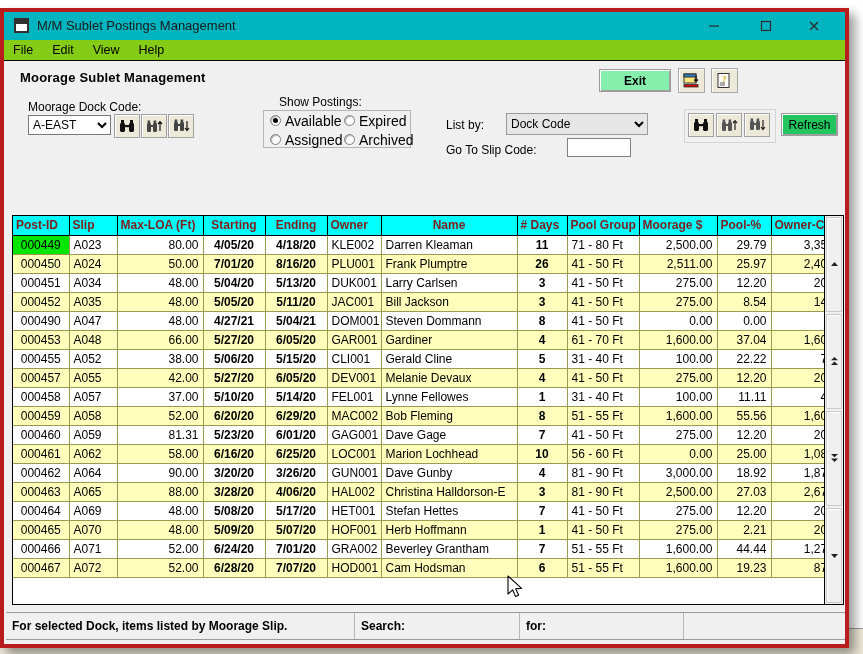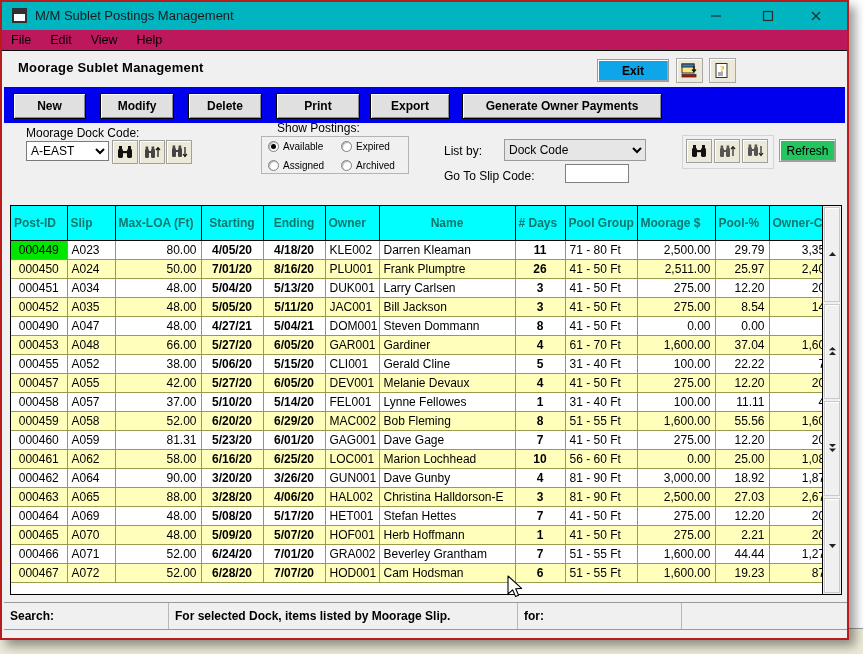--- a/index.html
+++ b/index.html
@@ -23,23 +23,23 @@
     position:absolute;top:-4px;left:8px;font-size:11px;color:#5a5a5a;white-space:nowrap;
   }
   #bg-window .bgtext2{
     position:absolute;top:-4px;left:640px;font-size:11px;color:#5a5a5a;white-space:nowrap;
   }
   #bg-window .bgtext3{
     position:absolute;top:-4px;right:10px;font-size:11px;color:#5a5a5a;white-space:nowrap;
   }
   
   #app-window{
-    position:absolute;left:0;top:0;width:849px;height:640px;
+    position:absolute;left:0;top:8px;width:849px;height:640px;
     background:#f0f0f0;
-    border:2px solid #b91c1c;
+    border:4px solid #b91c1c;
     box-sizing:border-box;
     box-shadow:6px 6px 10px rgba(0,0,0,.40);
     overflow:hidden;
   }
   
   #titlebar{
     height:28px;background:#00b5c0;position:relative;
   }
   #titlebar .tb-icon{
     position:absolute;left:10px;top:6px;width:15px;height:15px;
@@ -56,38 +56,38 @@
     position:absolute;top:0;width:46px;height:28px;
     display:flex;align-items:center;justify-content:center;
     color:#1a1a1a;
   }
   #tb-min{right:108px;}
   #tb-max{right:56px;}
   #tb-close{right:8px;}
   .tb-btn svg{display:block;}
   
   #menubar{
-    height:21px;background:#be185d;border-bottom:1px solid #000;
+    height:21px;background:#84cc16;border-bottom:1px solid #000;
     display:flex;align-items:center;padding-left:9px;box-sizing:border-box;
   }
   #menubar .mi{font-size:12.5px;color:#000;margin-right:19px;cursor:default;}
   
   #header-band{
     height:36px;background:#f0f0f0;position:relative;
   }
   #hdr-title{
     position:absolute;left:16px;top:9px;font-weight:bold;font-size:13px;
     letter-spacing:.2px;
   }
   #hdr-desc{
     position:absolute;left:200px;top:4px;width:370px;font-size:12px;line-height:14px;
   }
   #exit-btn{
     position:absolute;left:595px;top:8px;width:70px;height:21px;
-    background:#0ea5e9;border:1px solid #9c9c9c;
+    background:#86efac;border:1px solid #9c9c9c;
     box-shadow:inset 1px 1px 0 #fff, inset -1px -1px 0 #a0a0a0;
     font-size:12px;font-weight:bold;display:flex;align-items:center;justify-content:center;
     cursor:default;
   }
   .icon-btn{
     position:absolute;top:7px;width:25px;height:23px;background:#ece9d8;
     border:1px solid #a8a8a8;box-shadow:inset 1px 1px 0 #fff;
     display:flex;align-items:center;justify-content:center;cursor:default;
   }
   #export-icon-btn{left:674px;}
@@ -137,21 +137,21 @@
   .radio-item{display:flex;align-items:center;width:74px;padding-left:6px;box-sizing:border-box;cursor:default;}
   .radio-dot{
     width:11px;height:11px;border-radius:50%;
     border:1px solid #808080;background:#fff;box-shadow:inset 1px 1px 1px #b0b0b0;
     margin-right:4px;flex:0 0 auto;position:relative;box-sizing:border-box;
   }
   .radio-dot.on:after{
     content:"";position:absolute;left:2px;top:2px;width:5px;height:5px;
     border-radius:50%;background:#000;
   }
-  .radio-item span{font-size:10px;}
+  .radio-item span{font-size:14px;}
   #lbl-listby{left:442px;top:21px;}
   #listby-select{
     position:absolute;left:502px;top:16px;width:142px;height:22px;
     font-family:"Liberation Sans",sans-serif;font-size:12px;
     background:#e6e6e6;border:1px solid #9a9a9a;box-sizing:border-box;
     color:#000;
   }
   #lbl-gotoslip{left:442px;top:46px;}
   #goto-slip-input{
     position:absolute;left:563px;top:41px;width:64px;height:19px;
@@ -173,23 +173,23 @@
   }
   
   #grid-wrap{
     position:absolute;left:8px;top:203px;width:832px;height:390px;
     border:1px solid #000;background:#fff;box-sizing:border-box;
     display:flex;
   }
   #grid{flex:1 1 auto;overflow:hidden;}
   table.grid{border-collapse:collapse;width:100%;table-layout:fixed;}
   table.grid th{
-    background:#00ffff;color:#0f766e;font-size:12px;font-weight:bold;
+    background:#00ffff;color:#7f1d1d;font-size:12px;font-weight:bold;
     border-right:1px solid #000;border-bottom:1px solid #000;
-    height:34px;padding:0 3px;text-align:left;white-space:nowrap;
+    height:19px;padding:0 3px;text-align:left;white-space:nowrap;
     box-sizing:border-box;
   }
   table.grid th.c{text-align:center;}
   table.grid td{
     border-right:1px solid #9a9a50;border-bottom:1px solid #9a9a50;
     height:19px;padding:0 4px;font-size:12px;white-space:nowrap;
     box-sizing:border-box;overflow:hidden;
   }
   tr.alt td{background:#ffffbb;}
   tr.norm td{background:#ffffff;}
@@ -280,28 +280,20 @@
     <div class="icon-btn" id="help-icon-btn">
       <svg width="17" height="17" viewBox="0 0 17 17">
         <rect x="2" y="1.5" width="11" height="14" fill="#fff" stroke="#333" stroke-width="1"></rect>
         <line x1="4" y1="11" x2="9" y2="11" stroke="#555" stroke-width="1"></line>
         <line x1="4" y1="13" x2="9" y2="13" stroke="#555" stroke-width="1"></line>
         <text x="6" y="9.5" font-family="Liberation Serif, serif" font-size="9" font-weight="bold" fill="#d9a300">?</text>
       </svg>
     </div>
   </div>
 
-  <div id="toolbar">
-    <div class="tbtn" id="btn-new">New</div>
-    <div class="tbtn" id="btn-modify">Modify</div>
-    <div class="tbtn" id="btn-delete">Delete</div>
-    <div class="tbtn" id="btn-print">Print</div>
-    <div class="tbtn" id="btn-export">Export</div>
-    <div class="tbtn" id="btn-genowner">Generate Owner Payments</div>
-  </div>
 
   <div id="controls">
     <div class="lbl" id="lbl-dock">Moorage Dock Code:</div>
     <select id="dock-select"><option value="A-EAST">A-EAST</option></select>
     <div class="binoc-btn" id="dock-find">
       <svg width="16" height="14" viewBox="0 0 16 14">
         <rect x="1" y="4" width="5" height="9" rx="1.4" fill="#111"></rect>
           <rect x="10" y="4" width="5" height="9" rx="1.4" fill="#111"></rect>
         <rect x="2" y="1" width="3" height="3" fill="#111"></rect>
           <rect x="11" y="1" width="3" height="3" fill="#111"></rect>
@@ -701,22 +693,22 @@
       </div>
       <div class="rail-seg">
         <svg width="9" height="9" viewBox="0 0 9 9">
             <path d="M4.5 7 L8 3 L1 3 Z" fill="#222"></path>
           </svg>
       </div>
     </div>
   </div>
 
   <div id="statusbar">
+    <div class="sb" id="sb-msg">For selected Dock, items listed by Moorage Slip.</div>
     <div class="sb" id="sb-search">Search:</div>
-    <div class="sb" id="sb-msg">For selected Dock, items listed by Moorage Slip.</div>
     <div class="sb" id="sb-for">for:</div>
     <div class="sb" id="sb-rest"></div>
   </div>
 </div>
 
 <svg id="cursor" width="20" height="28" viewBox="0 0 20 28">
   <path d="M1 1 L1 19 L5.6 14.8 L8.6 21.6 L11.6 20.3 L8.7 13.7 L14.6 13.4 Z" fill="#fff" stroke="#000" stroke-width="1.1" stroke-linejoin="round"></path>
 </svg>
 
 </body></html>

